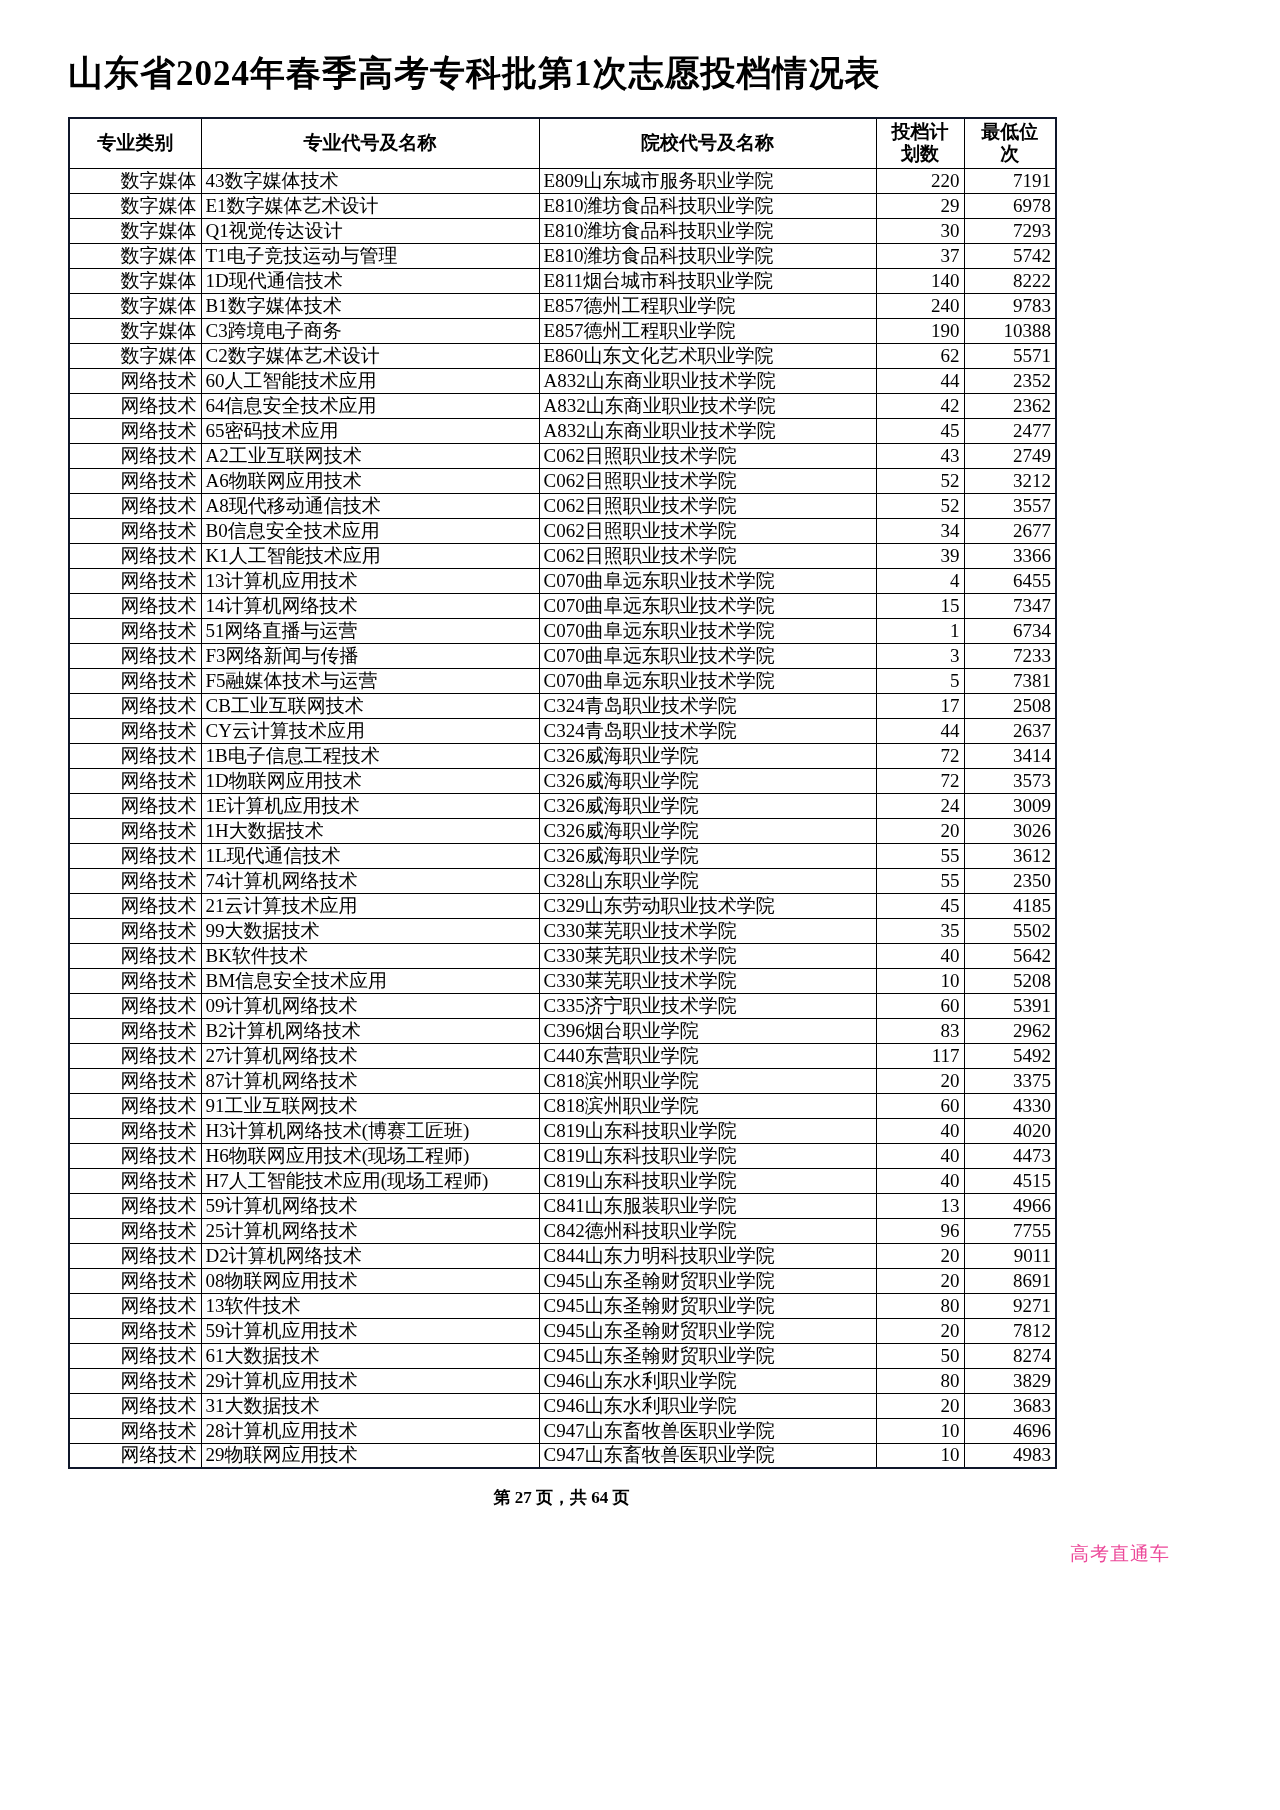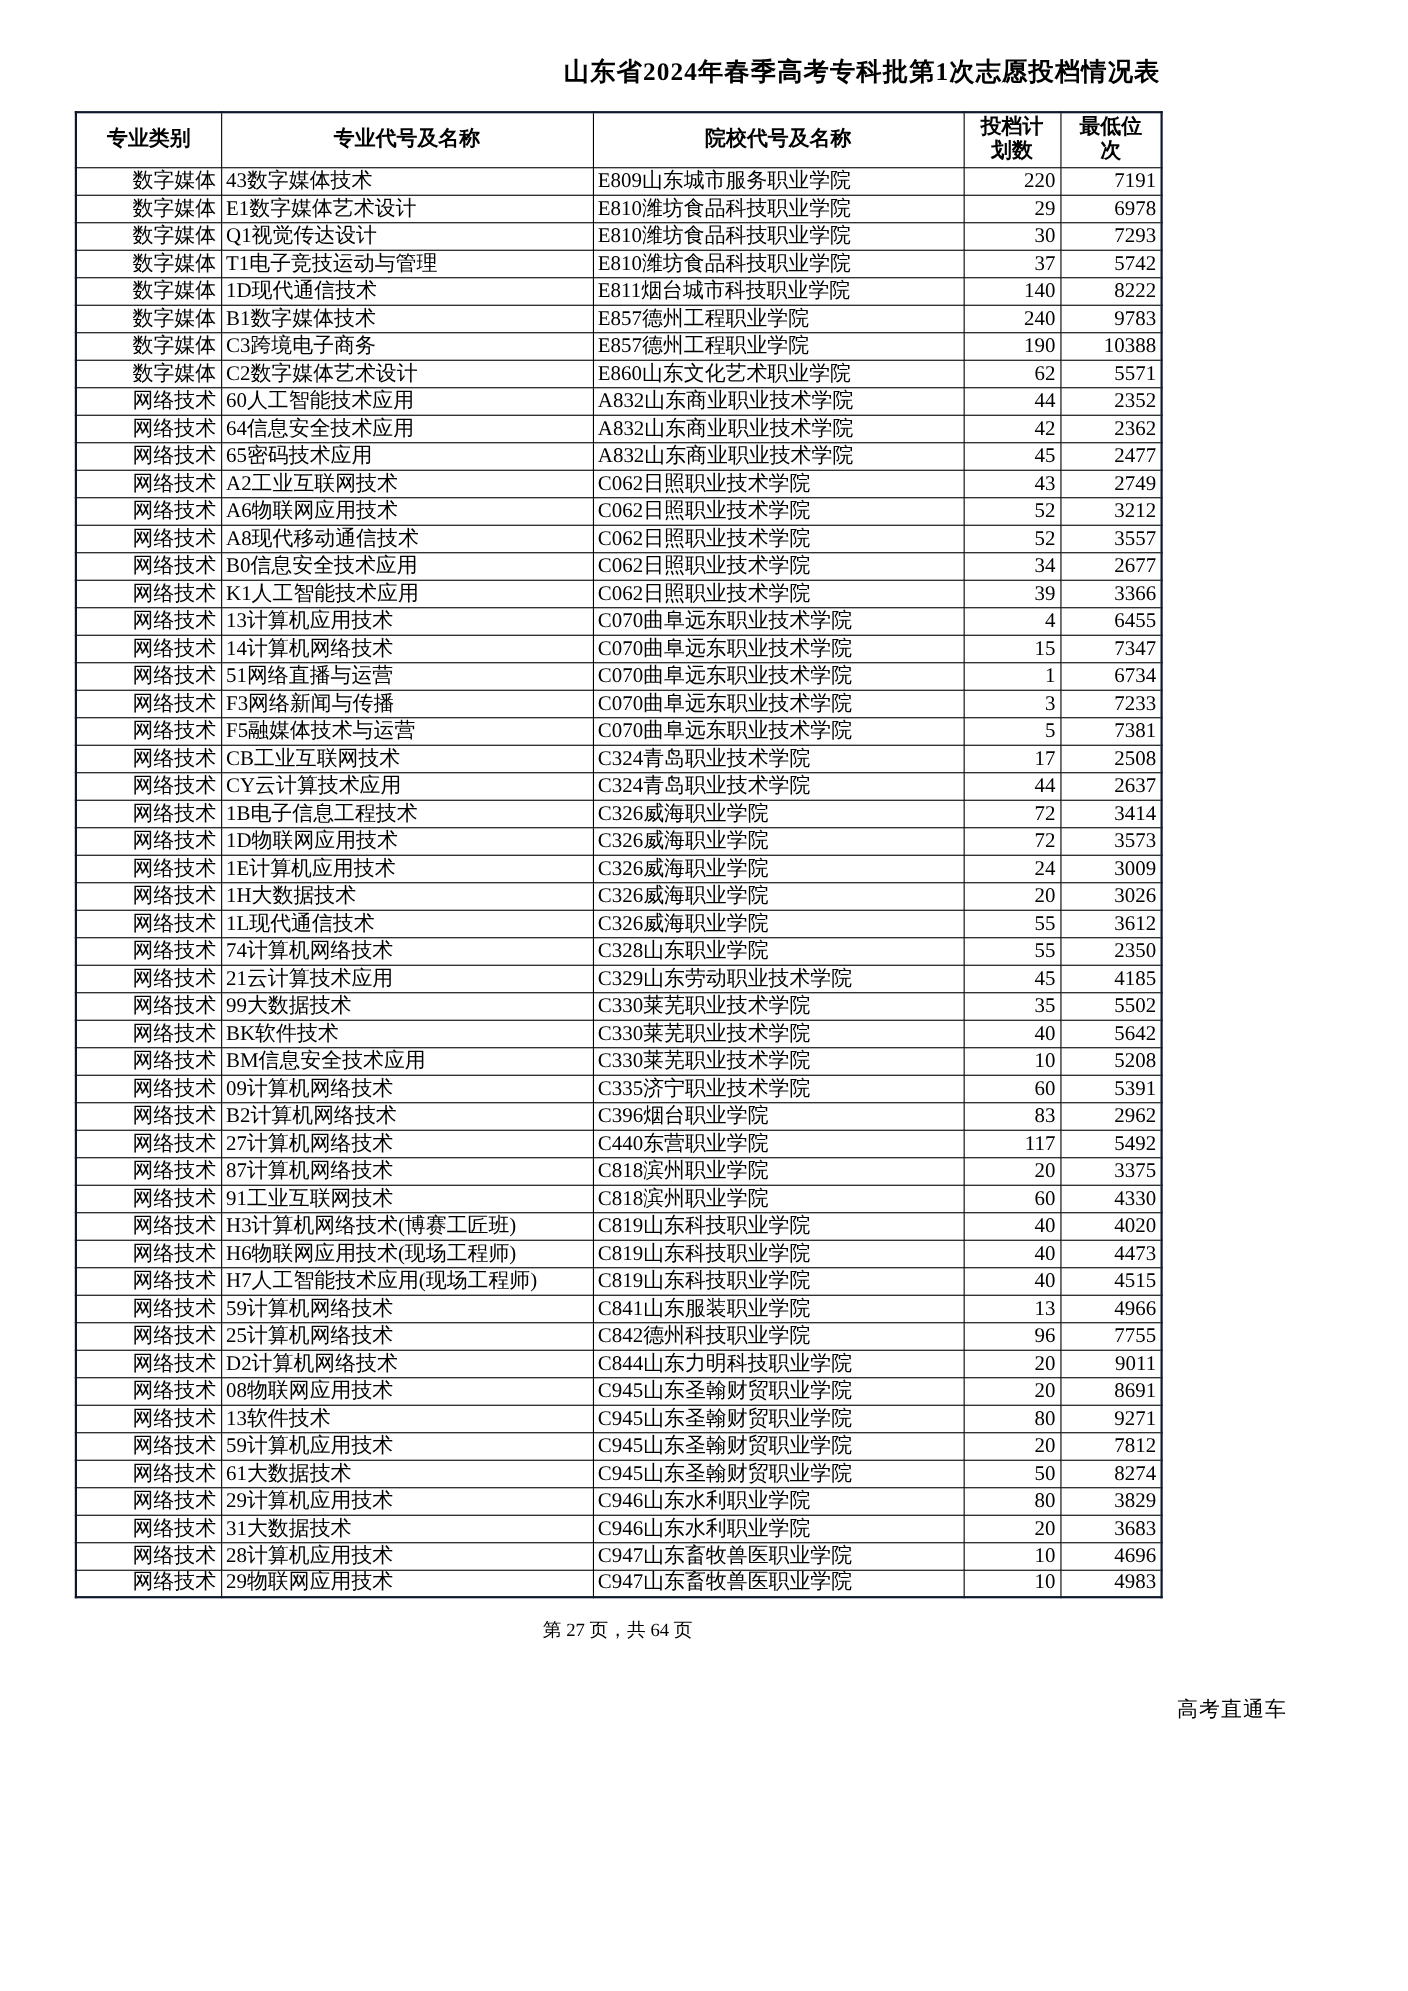--- a/index.html
+++ b/index.html
@@ -9,22 +9,22 @@
     height: 1810px;
     position: relative;
     font-family: "Liberation Serif", "DejaVu Serif", serif;
     color: #000;
     overflow: hidden;
   }
   .doc-title {
     width: 987px;
     margin: 0 0 0 68px;
     padding-top: 50px;
-    text-align: right;
-    font-size: 23px;
+    text-align: left;
+    font-size: 35px;
     font-weight: bold;
     letter-spacing: 1px;
     white-space: nowrap;
   }
   table.admission {
     border-collapse: collapse;
     table-layout: fixed;
     width: 987px;
     margin: 20px 0 0 68px;
     border: 2px solid #0f172a;
@@ -58,27 +58,28 @@
   }
   td.c0 { text-align: right; }
   td.c1, td.c2 { text-align: left; padding-left: 3px; }
   td.c3, td.c4 { text-align: right; padding-right: 8px; }
   .page-footer {
     width: 987px;
     margin-left: 68px;
     margin-top: 17px;
     text-align: center;
     font-size: 17px;
+    font-weight: bold;
   }
   .watermark {
     position: absolute;
     top: 1541px;
     left: 1070px;
     font-size: 19px;
-    color: #000000;
+    color: #ec4899;
     letter-spacing: 1px;
   }
 </style>
 </head>
 <body>
 
 <h1 class="doc-title">山东省2024年春季高考专科批第1次志愿投档情况表</h1>
 
 <table class="admission">
   <thead>

